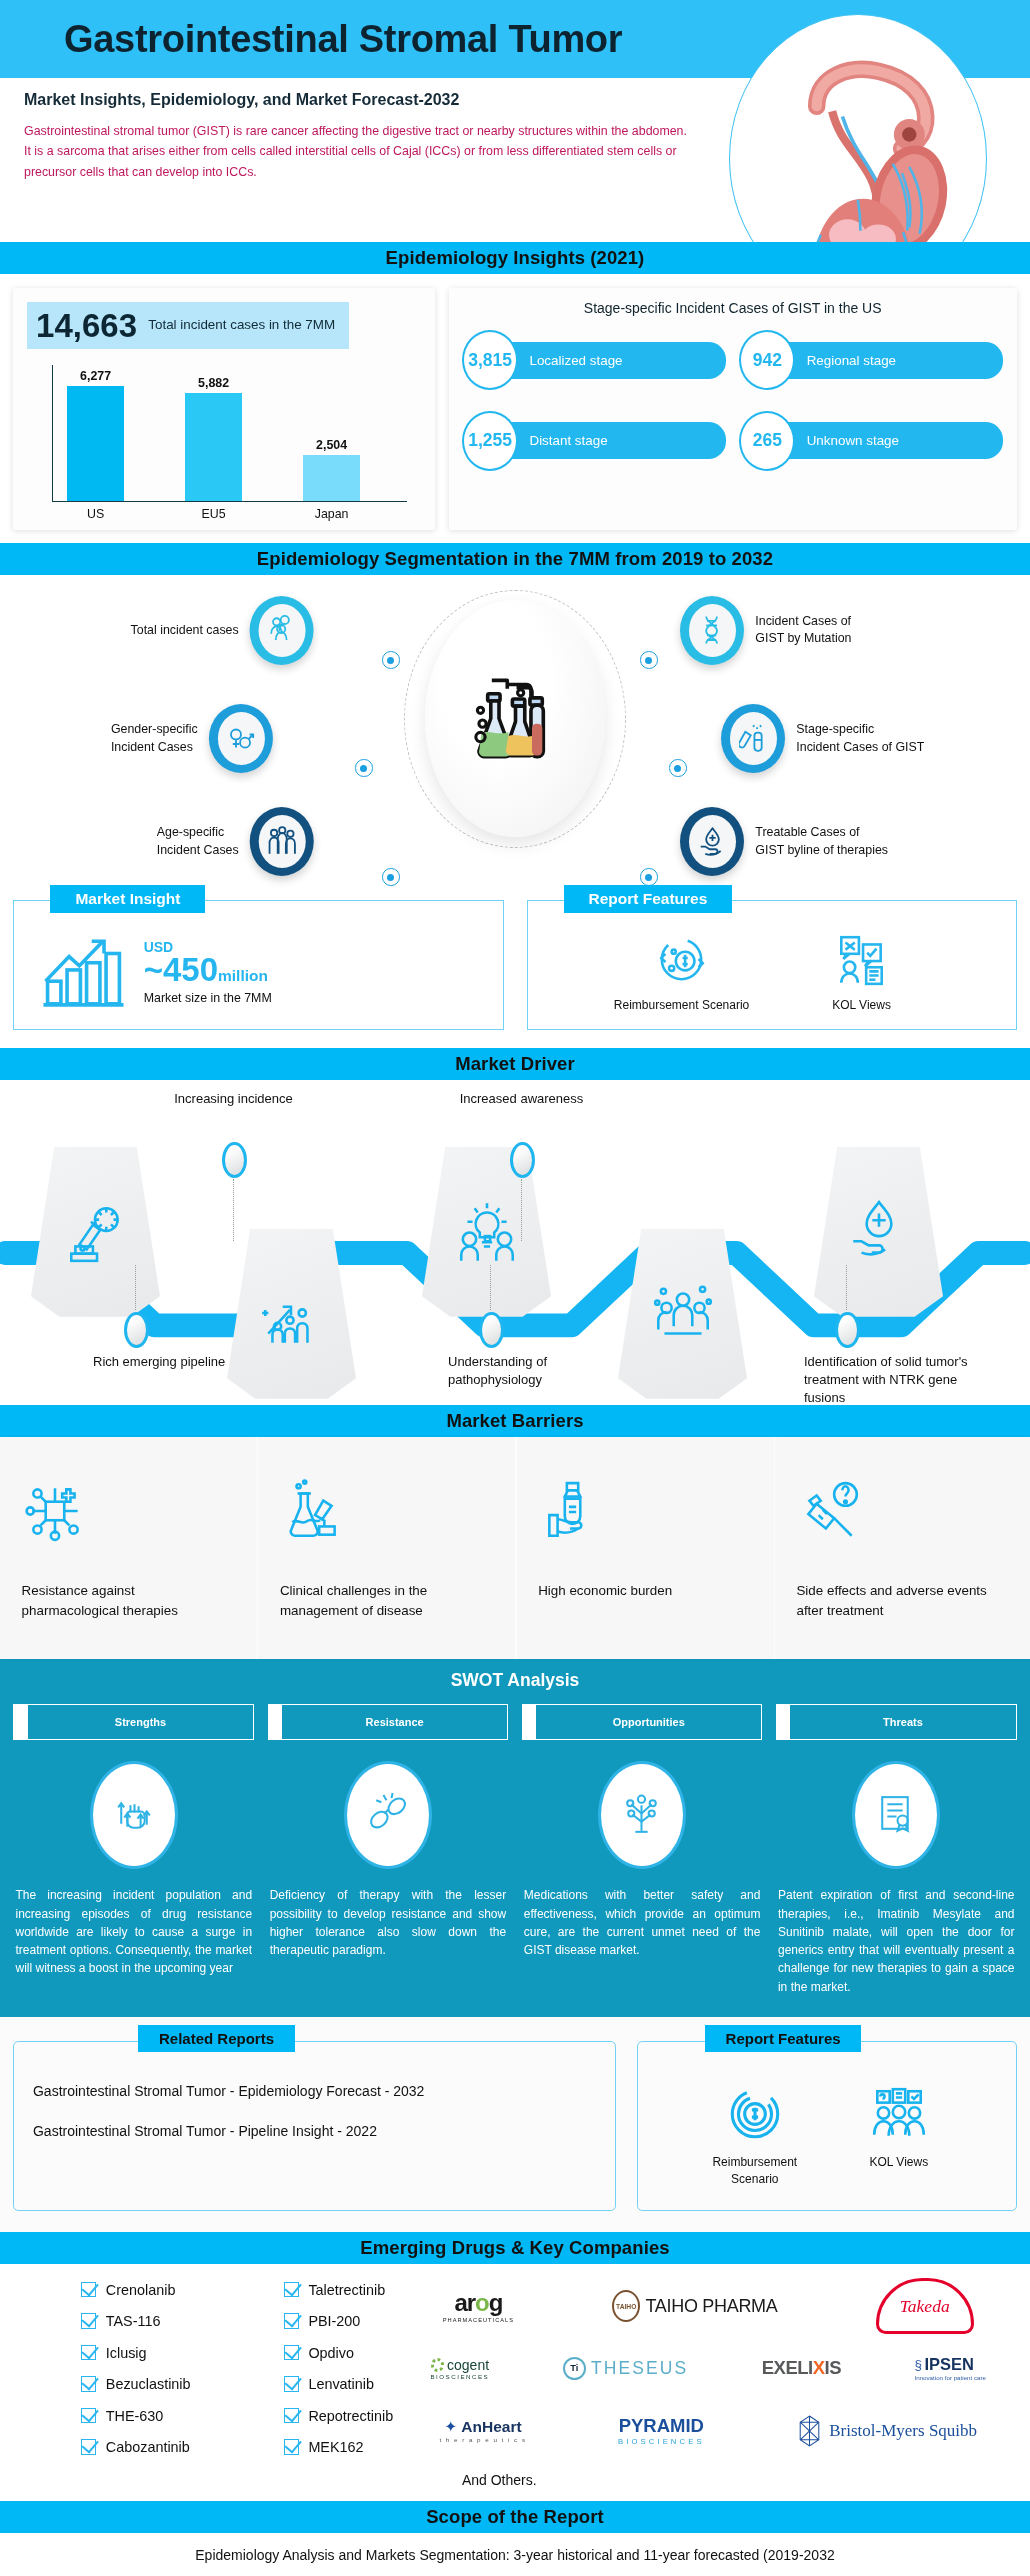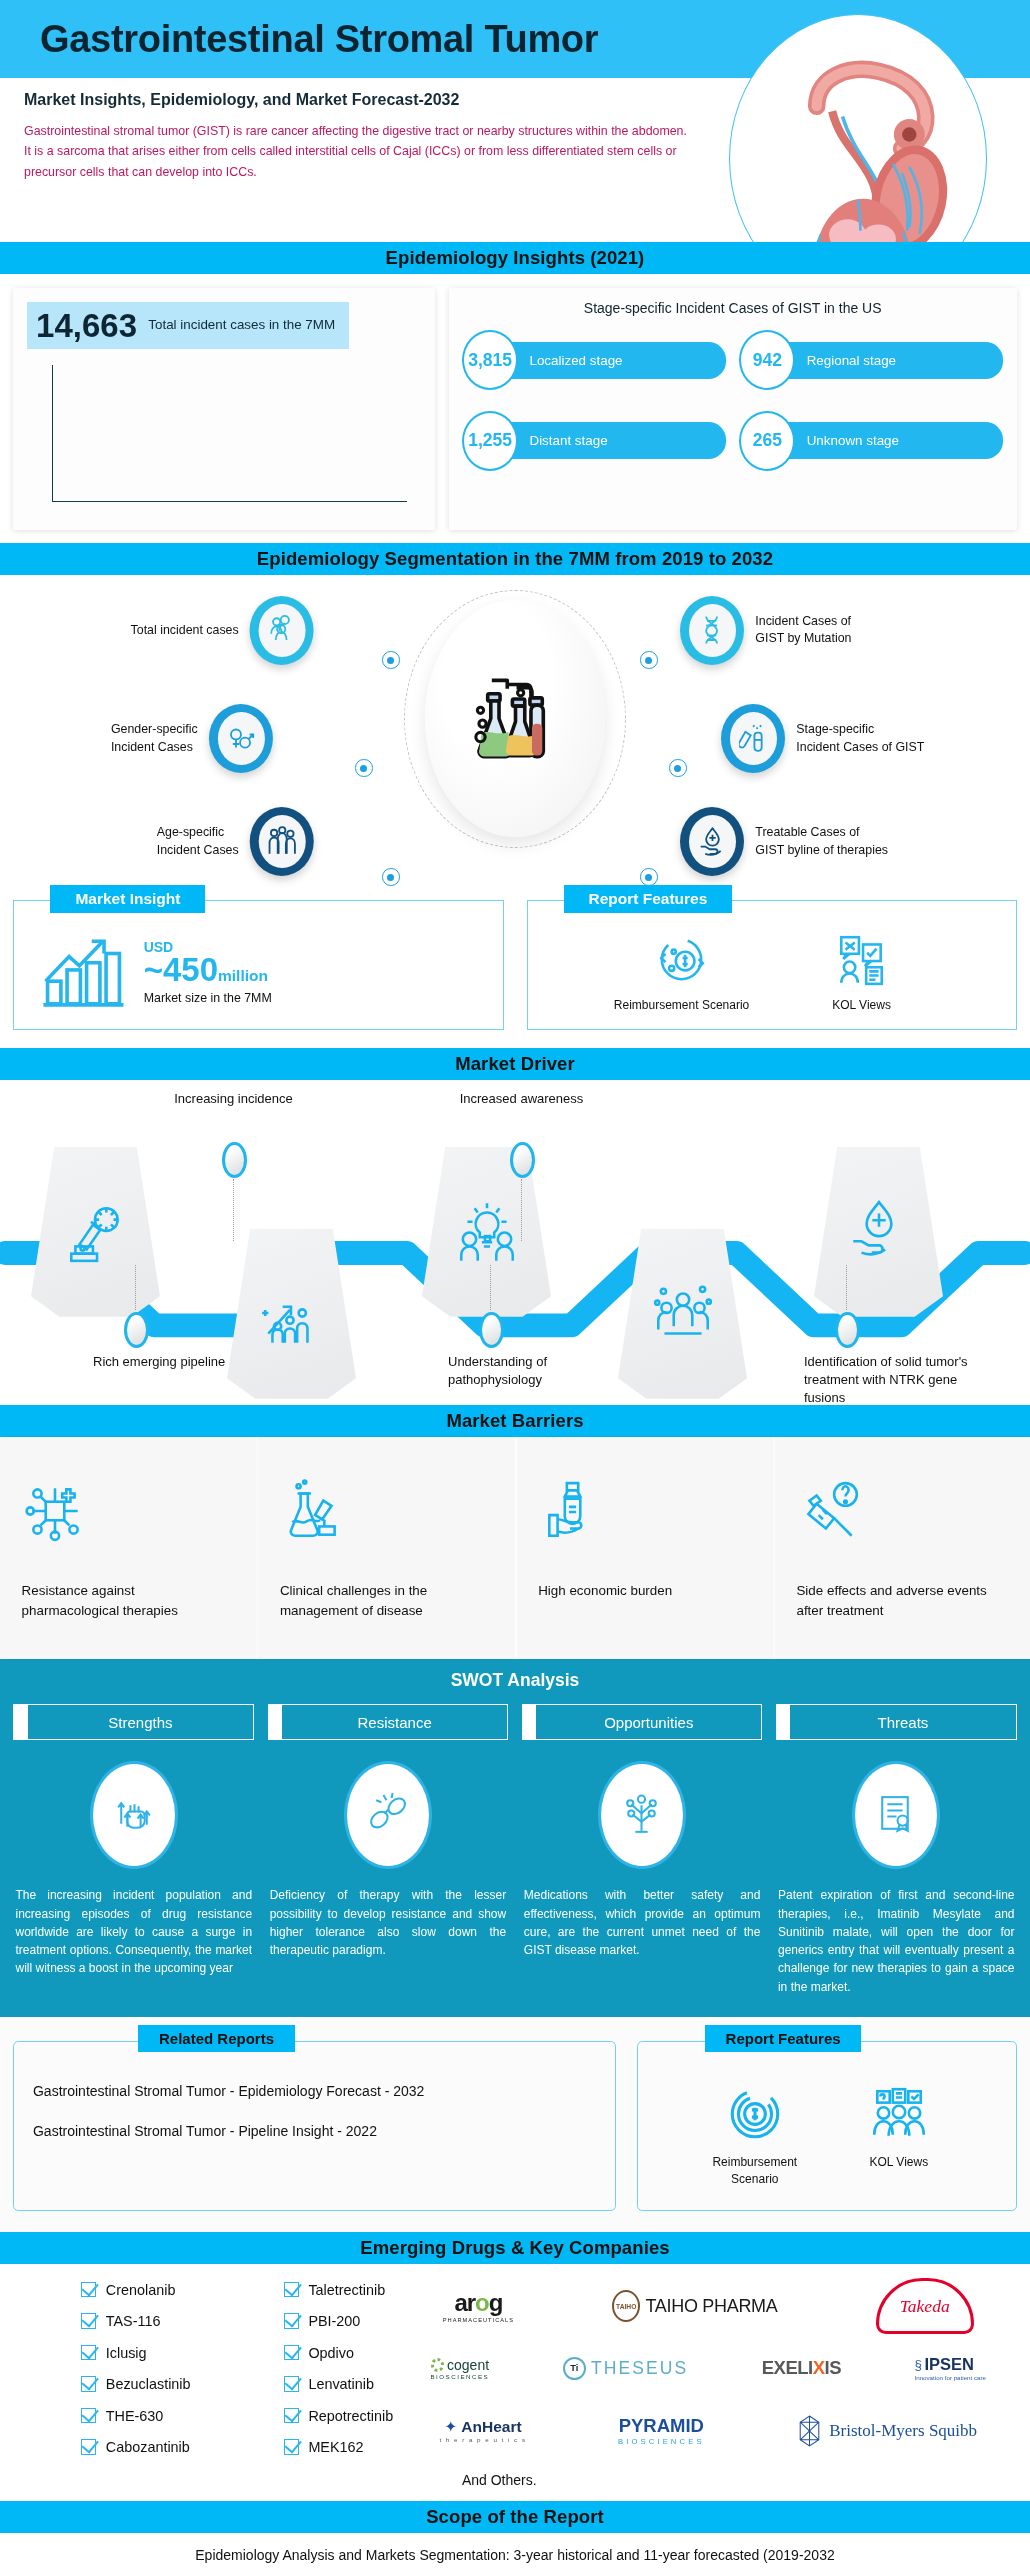--- a/index.html
+++ b/index.html
@@ -30,22 +30,23 @@
   }
 
   
   .hero { position: relative; height: 242px; overflow: hidden; }
   .hero-bar {
     background:#2ec0f7; height: 78px; width: 100%;
     display:flex; align-items:center;
   }
   .hero-title {
     font-size: 38px; font-weight: 700; color:#0d2430;
-    padding-left: 40px; letter-spacing: -0.3px;
+    padding-left: 20px; letter-spacing: -0.3px;
     font-family:"Liberation Sans", sans-serif;
+    margin-left:44px;
   }
   .hero-body { display:flex; padding: 13.4px 0 0 0; }
   .hero-left { width: 719px; padding: 0 23px 0 24px; }
   .hero-sub {
     font-size: 16px; font-weight:600; color:#152b38; margin-bottom: 11.3px;
   }
   .hero-desc { font-size: 12.4px; line-height: 1.65; color:#be185d; max-width:685px;}
   .hero-right { flex:1; position:relative; }
 
   .organ-oval {
@@ -178,21 +179,21 @@
 
   
   .swot { background:#1099bd; padding: 11.3px 0 21.6px 0; }
   .swot-title { text-align:center; color:#fff; font-size:17.5px; font-weight:700; margin-bottom: 13.4px;}
   .swot-grid { display:flex; gap: 13.4px; padding: 0 13.4px; }
   .swot-col { flex:1; background:#1099bd; }
   .swot-head { display:flex; align-items:stretch; height: 36px; }
   .swot-head .tick { width: 13.4px; background:#fff; }
   .swot-head .hbox {
     flex:1; border:1px solid #fff; display:flex; align-items:center; justify-content:center;
-    color:#fff; font-size:15px; font-weight:400;
+    color:#fff; font-size:11px; font-weight:700;
   }
   .swot-circle {
     width: 88px; height: 108px; border-radius:50%; background:#fff;
     border: 3.6px solid #2fb3e6;
     margin: 20.6px auto 17.5px auto; display:flex; align-items:center; justify-content:center;
   }
   .swot-text { color:#fff; font-size:12px; line-height:1.52; text-align:justify; padding: 0 2.1px; }
 
   
   .rr-row { display:flex; gap:20.6px; padding: 24px 13.4px 20.6px 13.4px; background:#fbfbfb; }
@@ -290,20 +291,37 @@
   <div class="epi-wrap">
     <div class="card epi-left">
       <div class="total-box">
         <div class="total-num">14,663</div>
         <div class="total-lbl">Total incident cases in the 7MM</div>
       </div>
 
       <div class="chart">
         <div class="axis-y"></div>
         <div class="axis-x"></div>
+        <div class="bars" id="bars">
+            <div class="barcol">
+              <div class="barval">6,277</div>
+              <div class="bar" style="height: 115px; background: rgb(0, 185, 242);"></div>
+              <div class="barcat">US</div>
+            </div>
+            <div class="barcol">
+              <div class="barval">5,882</div>
+              <div class="bar" style="height: 108px; background: rgb(42, 201, 245);"></div>
+              <div class="barcat">EU5</div>
+            </div>
+            <div class="barcol">
+              <div class="barval">2,504</div>
+              <div class="bar" style="height: 46px; background: rgb(121, 220, 250);"></div>
+              <div class="barcat">Japan</div>
+            </div>
+          </div>
       </div>
     </div>
 
     <div class="card epi-right">
       <div class="epi-right-title">Stage-specific Incident Cases of GIST in the US</div>
       <div class="stage-grid" id="stage-grid">
           <div class="stage-item">
             <div class="stage-ellipse">
               <span class="stage-num">3,815</span>
             </div>

